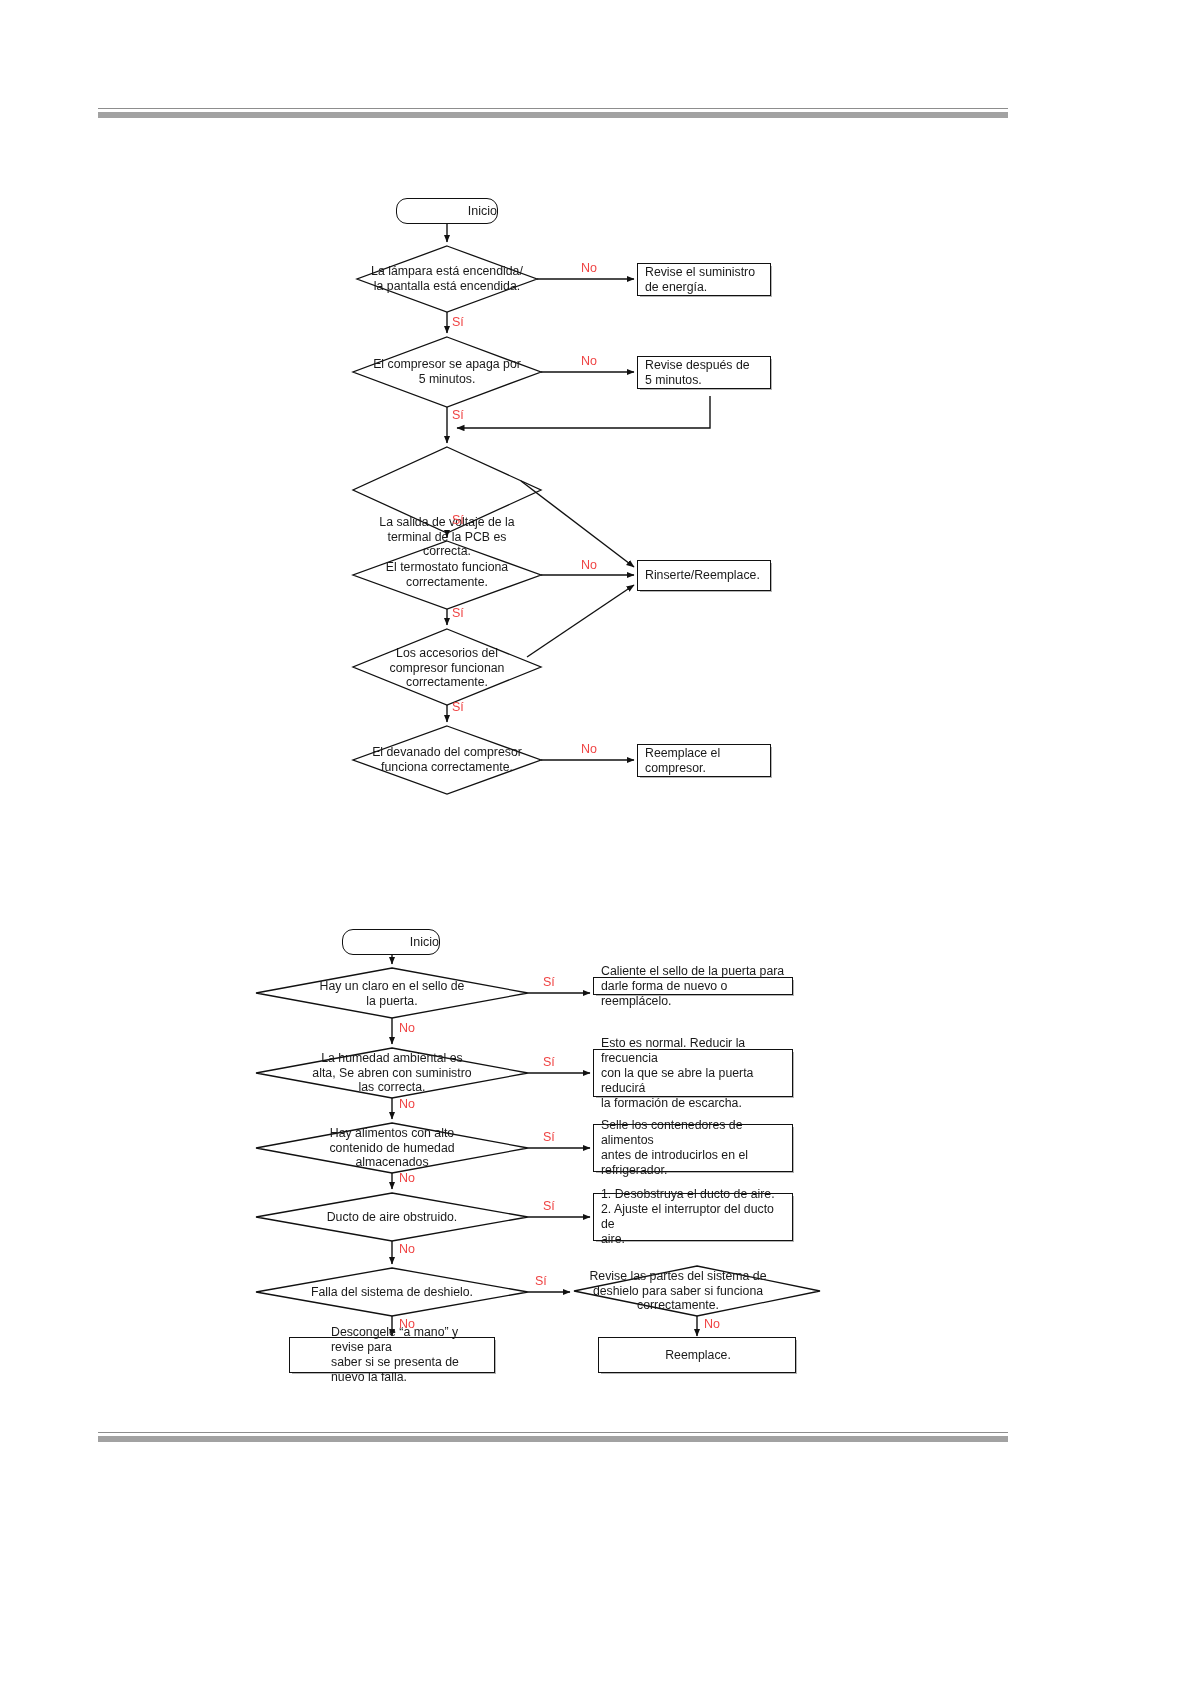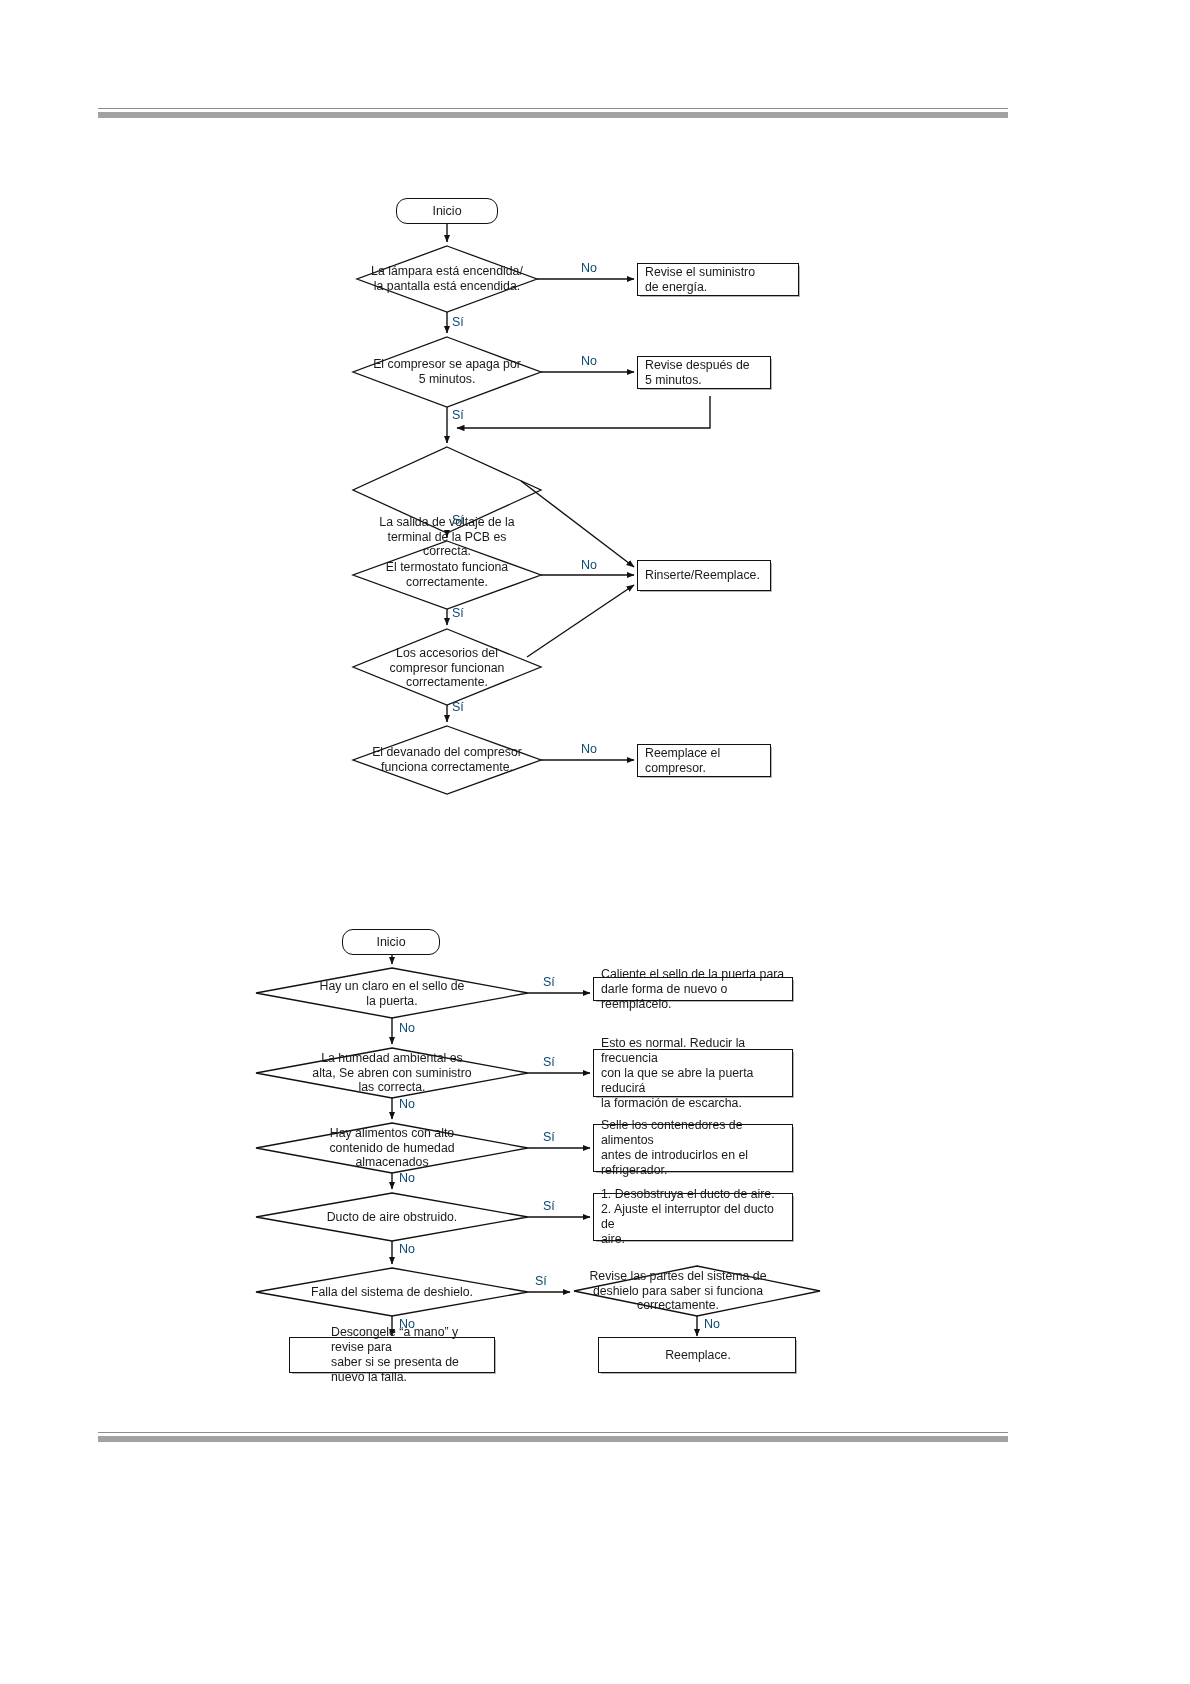--- a/index.html
+++ b/index.html
@@ -49,21 +49,21 @@
     pointer-events: none;
   }
   .flow-layer { position: absolute; inset: 0; }
 
   
   .node {
     position: absolute;
     box-sizing: border-box;
     display: flex;
     align-items: center;
-    justify-content: center;
+    justify-content: flex-end;
     text-align: center;
     line-height: 1.18;
   }
   .terminator {
     border: 1.3px solid #111;
     border-radius: 11px;
     background: #fff;
     font-size: 12.5px;
   }
   .process {
@@ -86,21 +86,21 @@
     font-size: 12.3px;
     line-height: 1.2;
     display: flex;
     align-items: center;
     justify-content: center;
     pointer-events: none;
   }
   .edge-label {
     position: absolute;
     font-size: 12.5px;
-    color: #0c4a6e;
+    color: #ef4444;
     white-space: nowrap;
   }
 </style>
 </head>
 <body>
 
 <div class="page">
 
   <div class="rule-group" id="header-rules">
     <div class="rule-thin"></div>
@@ -229,21 +229,21 @@
       </div>
     </div>
 
     <div class="decision-text" style="left:355px; top:743px; width:184px; height:34px;">
       <div>
         <span>El devanado del compresor</span><br>
         <span>funciona correctamente.</span>
       </div>
     </div>
 
-    <div class="node process" style="left:637px; top:263px; width:162px; height:33px;">
+    <div class="node process" style="left:637px; top:263px; width:134px; height:33px;">
       <div>
         <span>Revise el suministro</span><br>
         <span>de energía.</span>
       </div>
     </div>
 
     <div class="node process" style="left:637px; top:356px; width:134px; height:33px;">
       <div>
         <span>Revise después de</span><br>
         <span>5 minutos.</span>
@@ -313,21 +313,21 @@
     </div>
 
     <div class="decision-text" style="left:572px; top:1268px; width:212px; height:46px;">
       <div>
         <span>Revise las partes del sistema de</span><br>
         <span>deshielo para saber si funciona</span><br>
         <span>correctamente.</span>
       </div>
     </div>
 
-    <div class="node process" style="left:593px; top:977px; width:200px; height:24px;">
+    <div class="node process" style="left:593px; top:977px; width:200px; height:18px;">
       <div>
         <span>Caliente el sello de la puerta para</span><br>
         <span>darle forma de nuevo o reemplácelo.</span>
       </div>
     </div>
 
     <div class="node process" style="left:593px; top:1049px; width:200px; height:48px;">
       <div>
         <span>Esto es normal. Reducir la frecuencia</span><br>
         <span>con la que se abre la puerta reducirá</span><br>

